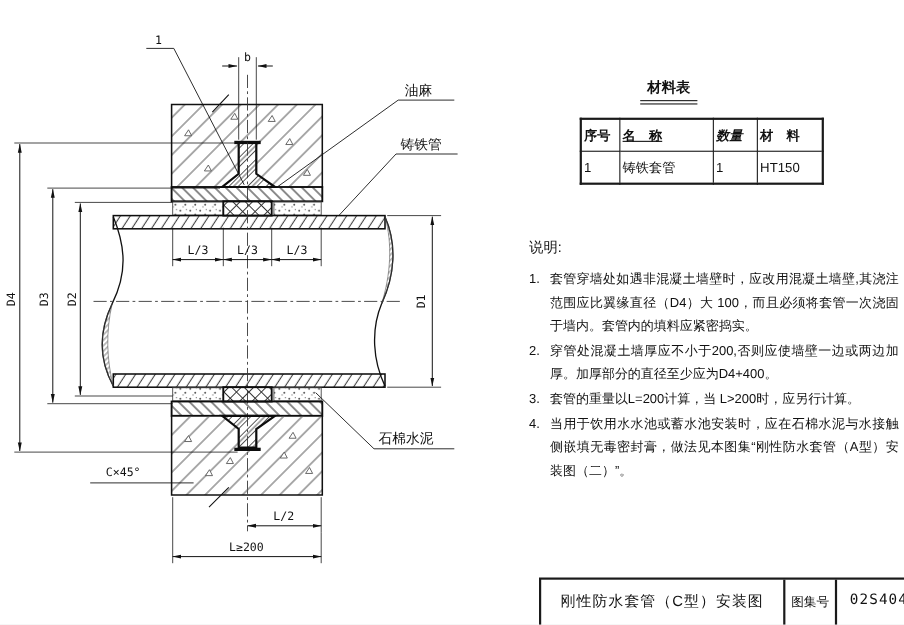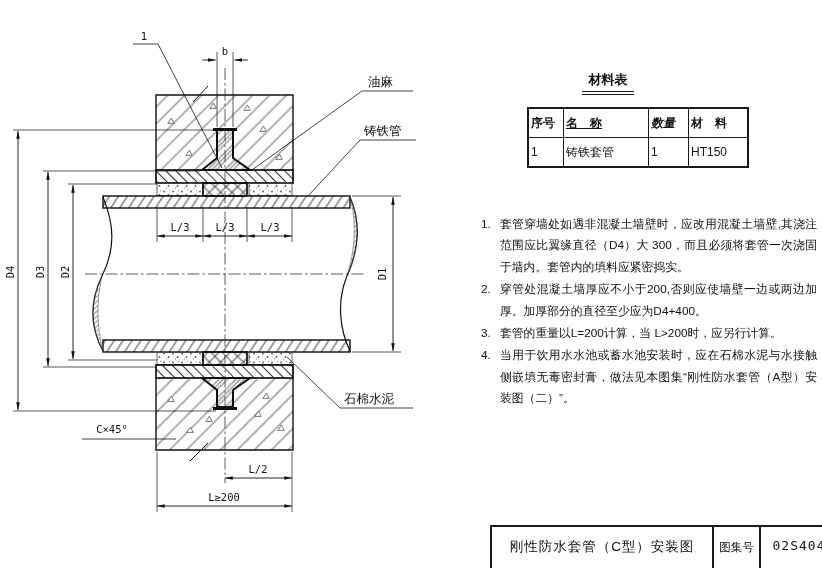--- a/index.html
+++ b/index.html
@@ -242,23 +242,24 @@
       <td>1</td>
       <td class="cell-name">铸铁套管</td>
       <td>1</td>
       <td>HT150</td>
     </tr>
   </tbody>
     </table>
 
   
   <div class="notes">
+    <div class="notes-title">说明:</div>
     <div class="note">
       <span class="num">1.</span>
-      <span class="txt">套管穿墙处如遇非混凝土墙壁时，应改用混凝土墙壁,其浇注范围应比翼缘直径（D4）大 300，而且必须将套管一次浇固于墙内。套管内的填料应紧密捣实。</span>
+      <span class="txt">套管穿墙处如遇非混凝土墙壁时，应改用混凝土墙壁,其浇注范围应比翼缘直径（D4）大 100，而且必须将套管一次浇固于墙内。套管内的填料应紧密捣实。</span>
     </div>
     <div class="note">
       <span class="num">2.</span>
       <span class="txt">穿管处混凝土墙厚应不小于200,否则应使墙壁一边或两边加厚。加厚部分的直径至少应为D4+400。</span>
     </div>
     <div class="note">
       <span class="num">3.</span>
       <span class="txt">套管的重量以L=200计算，当 L&gt;200时，应另行计算。</span>
     </div>
     <div class="note">

